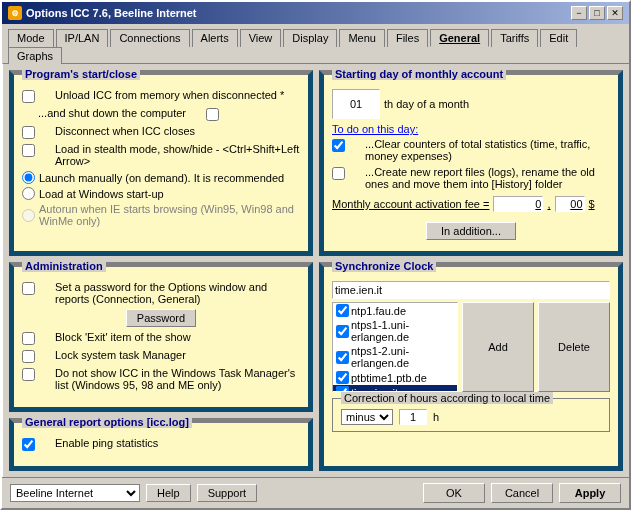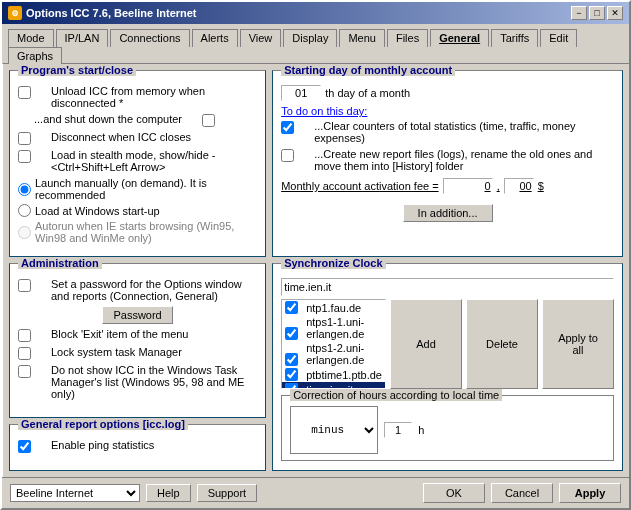--- a/index.html
+++ b/index.html
@@ -107,25 +107,25 @@
       grid-template-columns: 1fr 1fr;
       grid-template-rows: auto auto auto;
       gap: 6px;
       border-top: 1px solid #808080;
       border-left: 1px solid #fff;
       overflow: hidden;
     }
 
     
     .group-box {
-      border: 1px solid #0c4a6e;
+      border: 5px solid #0c4a6e;
       border-top-color: #808080;
       padding: 14px 8px 8px;
       position: relative;
-      background: #ffffff;
+      background: #fef9c3;
     }
     .group-box-label {
       position: absolute;
       top: -7px;
       left: 8px;
       background: #d4d0c8;
       padding: 0 3px;
       font-weight: bold;
       color: #000080;
       font-size: 11px;
@@ -172,26 +172,26 @@
     }
 
     
     .day-input-row {
       display: flex;
       align-items: center;
       gap: 4px;
       margin-bottom: 4px;
     }
     .day-spinner {
-      width: 40px;
+      width: 48px;
       border: 1px inset #fff;
       background: #fff;
       text-align: center;
       font-size: 11px;
-      padding: 1px;
+      padding: 8px;
     }
     .link-text {
       color: #0000ff;
       text-decoration: underline;
       cursor: pointer;
     }
 
     
     .fee-row {
       display: flex;
@@ -224,22 +224,22 @@
     }
     .sync-list {
       flex: 1;
       border: 1px inset #fff;
       background: #fff;
       height: 90px;
       overflow-y: scroll;
     }
     .sync-list-item {
       display: flex;
-      align-items: flex-end;
-      gap: 8px;
+      align-items: center;
+      gap: 2px;
       padding: 1px 3px;
       font-size: 11px;
       cursor: default;
     }
     .sync-list-item.selected {
       background: #0a246a;
       color: #fff;
     }
     .sync-list-item input[type=checkbox] {
       pointer-events: none;
@@ -270,22 +270,21 @@
     }
     .correction-row {
       display: flex;
       align-items: center;
       gap: 6px;
     }
     .correction-select {
       font-size: 11px;
       border: 1px solid #808080;
       background: #fff;
-      padding: 16px;
-      font-family: Liberation Mono, monospace;
+      padding: 0;
     }
     .h-input {
       width: 28px;
       border: 1px inset #fff;
       background: #fff;
       text-align: center;
       font-size: 11px;
       padding: 1px;
     }
 
@@ -424,21 +423,21 @@
       <span class="group-box-label">Administration</span>
       <div class="checkbox-row">
         <input type="checkbox" style="">
         <span>Set a password for the Options window and reports (Connection, General)</span>
       </div>
       <div style="text-align:center; margin: 4px 0;">
         <button class="win-btn">Password</button>
       </div>
       <div class="checkbox-row">
         <input type="checkbox" style="">
-        <span>Block 'Exit' item of the menu</span>
+        <span>Block 'Exit' item of the show</span>
       </div>
       <div class="checkbox-row">
         <input type="checkbox" style="">
         <span>Lock system task Manager</span>
       </div>
       <div class="checkbox-row">
         <input type="checkbox" style="">
         <span>Do not show ICC in the Windows Task Manager's list (Windows 95, 98 and ME only)</span>
       </div>
     </div>
@@ -465,21 +464,20 @@
             <span>ptbtime1.ptb.de</span>
           </div>
           <div class="sync-list-item selected">
             <input type="checkbox" checked="" style="">
             <span>time.ien.it</span>
           </div>
         </div>
         <div class="sync-buttons">
           <button class="win-btn sync-btn">Add</button>
           <button class="win-btn sync-btn">Delete</button>
-          <button class="win-btn sync-btn">Apply to all</button>
         </div>
       </div>
       
       <div class="correction-group">
         <span class="correction-label">Correction of hours according to local time</span>
         <div class="correction-row">
           <select class="correction-select">
             <option>minus</option>
             <option>plus</option>
           </select>

